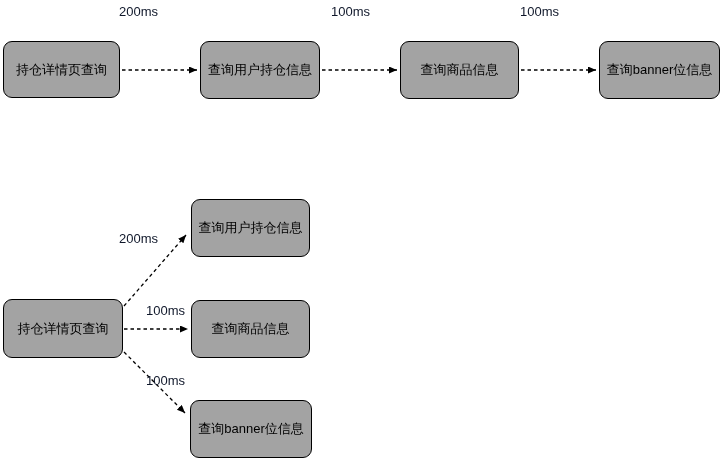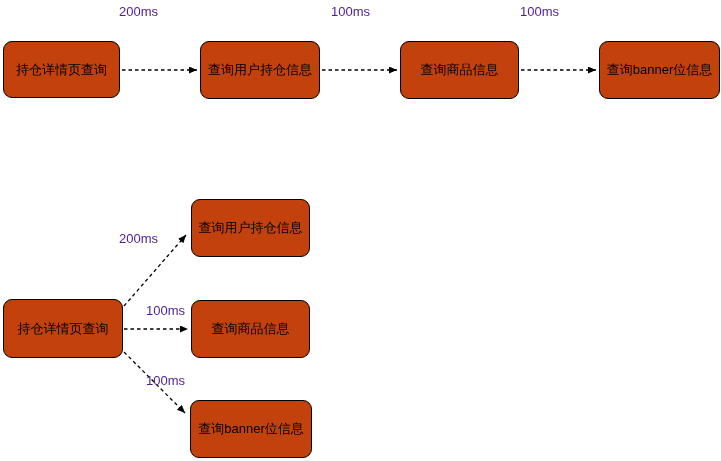--- a/index.html
+++ b/index.html
@@ -26,34 +26,34 @@
     stroke: #000000;
     stroke-width: 1.3;
     stroke-dasharray: 3.5 3;
     fill: none;
   }
   .node {
     position: absolute;
     box-sizing: border-box;
     border: 1.5px solid #000000;
     border-radius: 9px;
-    background: #c2410c;
+    background: #a3a3a3;
     display: flex;
     align-items: center;
     justify-content: center;
     font-size: 13px;
     color: #000000;
     text-align: center;
     line-height: 1.2;
     padding: 2px 4px;
   }
   .latency {
     position: absolute;
     font-size: 13px;
-    color: #4c1d95;
+    color: #0f172a;
     white-space: nowrap;
   }
 </style>
 </head>
 <body>
 
 <div class="canvas">
 
   <svg class="edges" width="721" height="461" viewBox="0 0 721 461" xmlns="http://www.w3.org/2000/svg">
     <defs>

